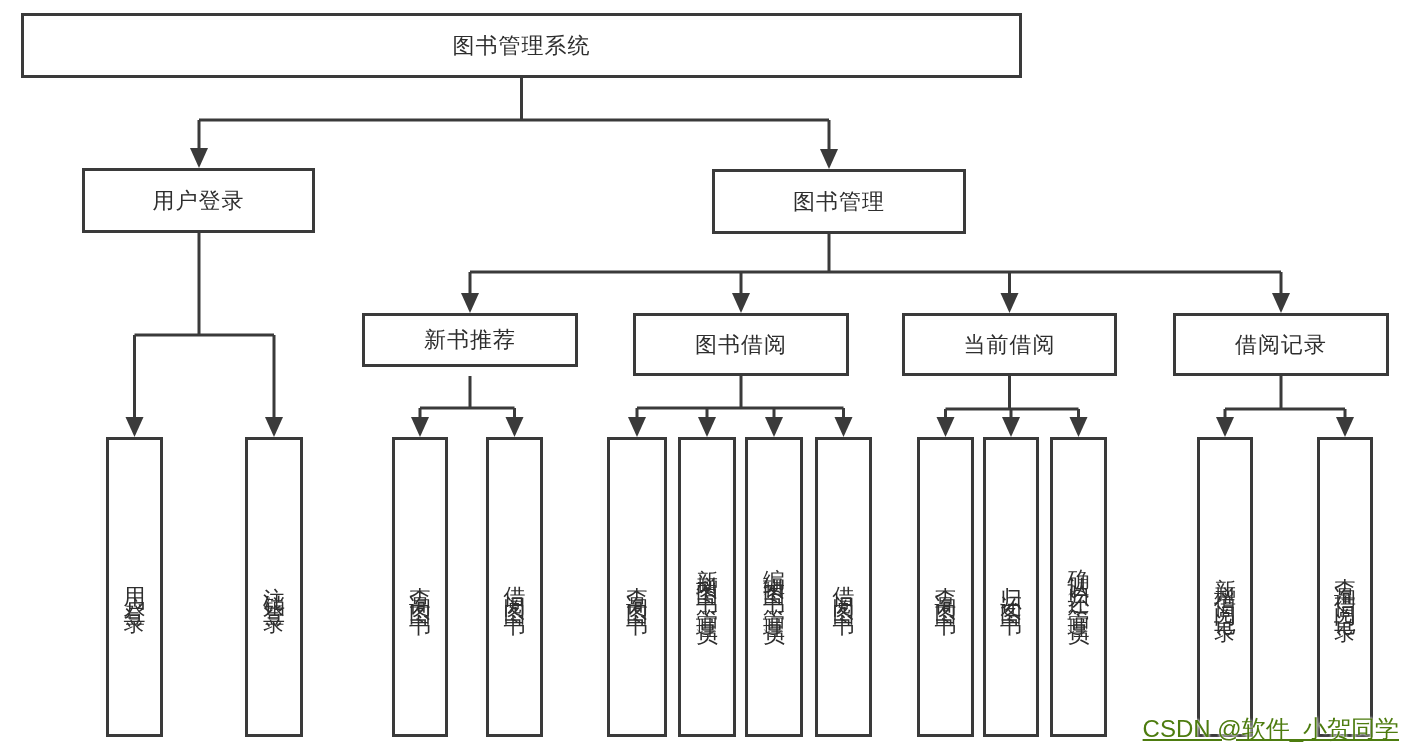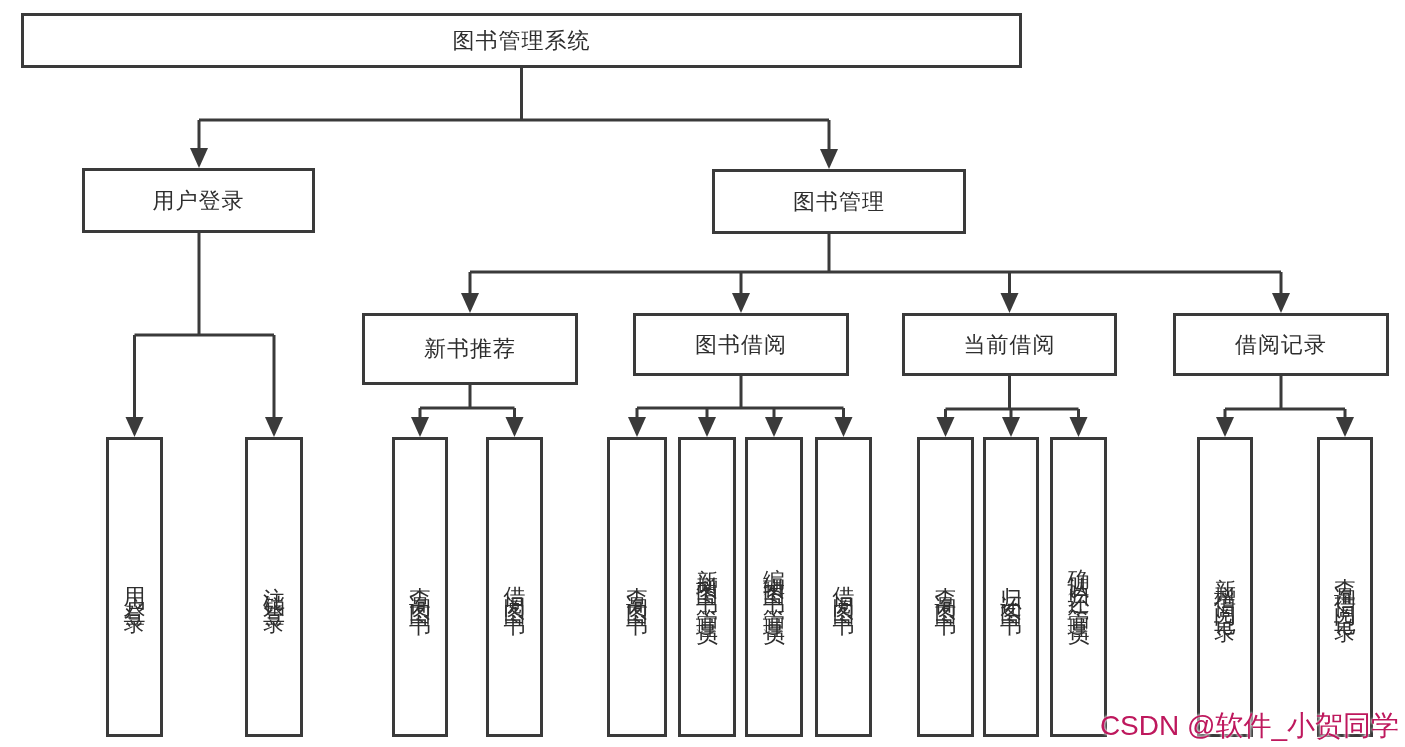--- a/index.html
+++ b/index.html
@@ -54,25 +54,26 @@
     white-space: nowrap;
   }
   .vbox .vlabel.long {
     font-size: 22px;
     letter-spacing: 8px;
   }
   #watermark {
     position: absolute;
     right: 6px;
     bottom: 2px;
-    font-size: 28px;
-    color: #be185d;
+    font-size: 24px;
+    color: #4d7c0f;
     text-shadow: 0 0 3px #ffffff, 0 0 3px #ffffff;
     z-index: 3;
     white-space: nowrap;
+    text-decoration: underline;
   }
 </style>
 </head>
 <body>
 
 <div id="canvas">
 
   <svg id="connectors" viewBox="0 0 1405 747" xmlns="http://www.w3.org/2000/svg">
     <g stroke="#3a3a3a" stroke-width="3" fill="none">
 
@@ -106,32 +107,32 @@
       <polygon points="765,417 783,417 774,437"></polygon>
       <polygon points="834.5,417 852.5,417 843.5,437"></polygon>
       <polygon points="936.5,417 954.5,417 945.5,437"></polygon>
       <polygon points="1002,417 1020,417 1011,437"></polygon>
       <polygon points="1069.5,417 1087.5,417 1078.5,437"></polygon>
       <polygon points="1216,417 1234,417 1225,437"></polygon>
       <polygon points="1336,417 1354,417 1345,437"></polygon>
     </g>
   </svg>
 
-  <div class="box" style="left:21px; top:13px; width:1001px; height:55px;">
+  <div class="box" style="left:21px; top:13px; width:1001px; height:65px;">
     <span>图书管理系统</span>
   </div>
 
   <div class="box" style="left:82px; top:168px; width:233px; height:65px;">
     <span>用户登录</span>
   </div>
   <div class="box" style="left:712px; top:169px; width:254px; height:65px;">
     <span>图书管理</span>
   </div>
 
-  <div class="box" style="left:362px; top:313px; width:216px; height:72px;">
+  <div class="box" style="left:362px; top:313px; width:216px; height:54px;">
     <span>新书推荐</span>
   </div>
   <div class="box" style="left:902px; top:313px; width:215px; height:63px;">
     <span>当前借阅</span>
   </div>
   <div class="box" style="left:633px; top:313px; width:216px; height:63px;">
     <span>图书借阅</span>
   </div>
   <div class="box" style="left:1173px; top:313px; width:216px; height:63px;">
     <span>借阅记录</span>

